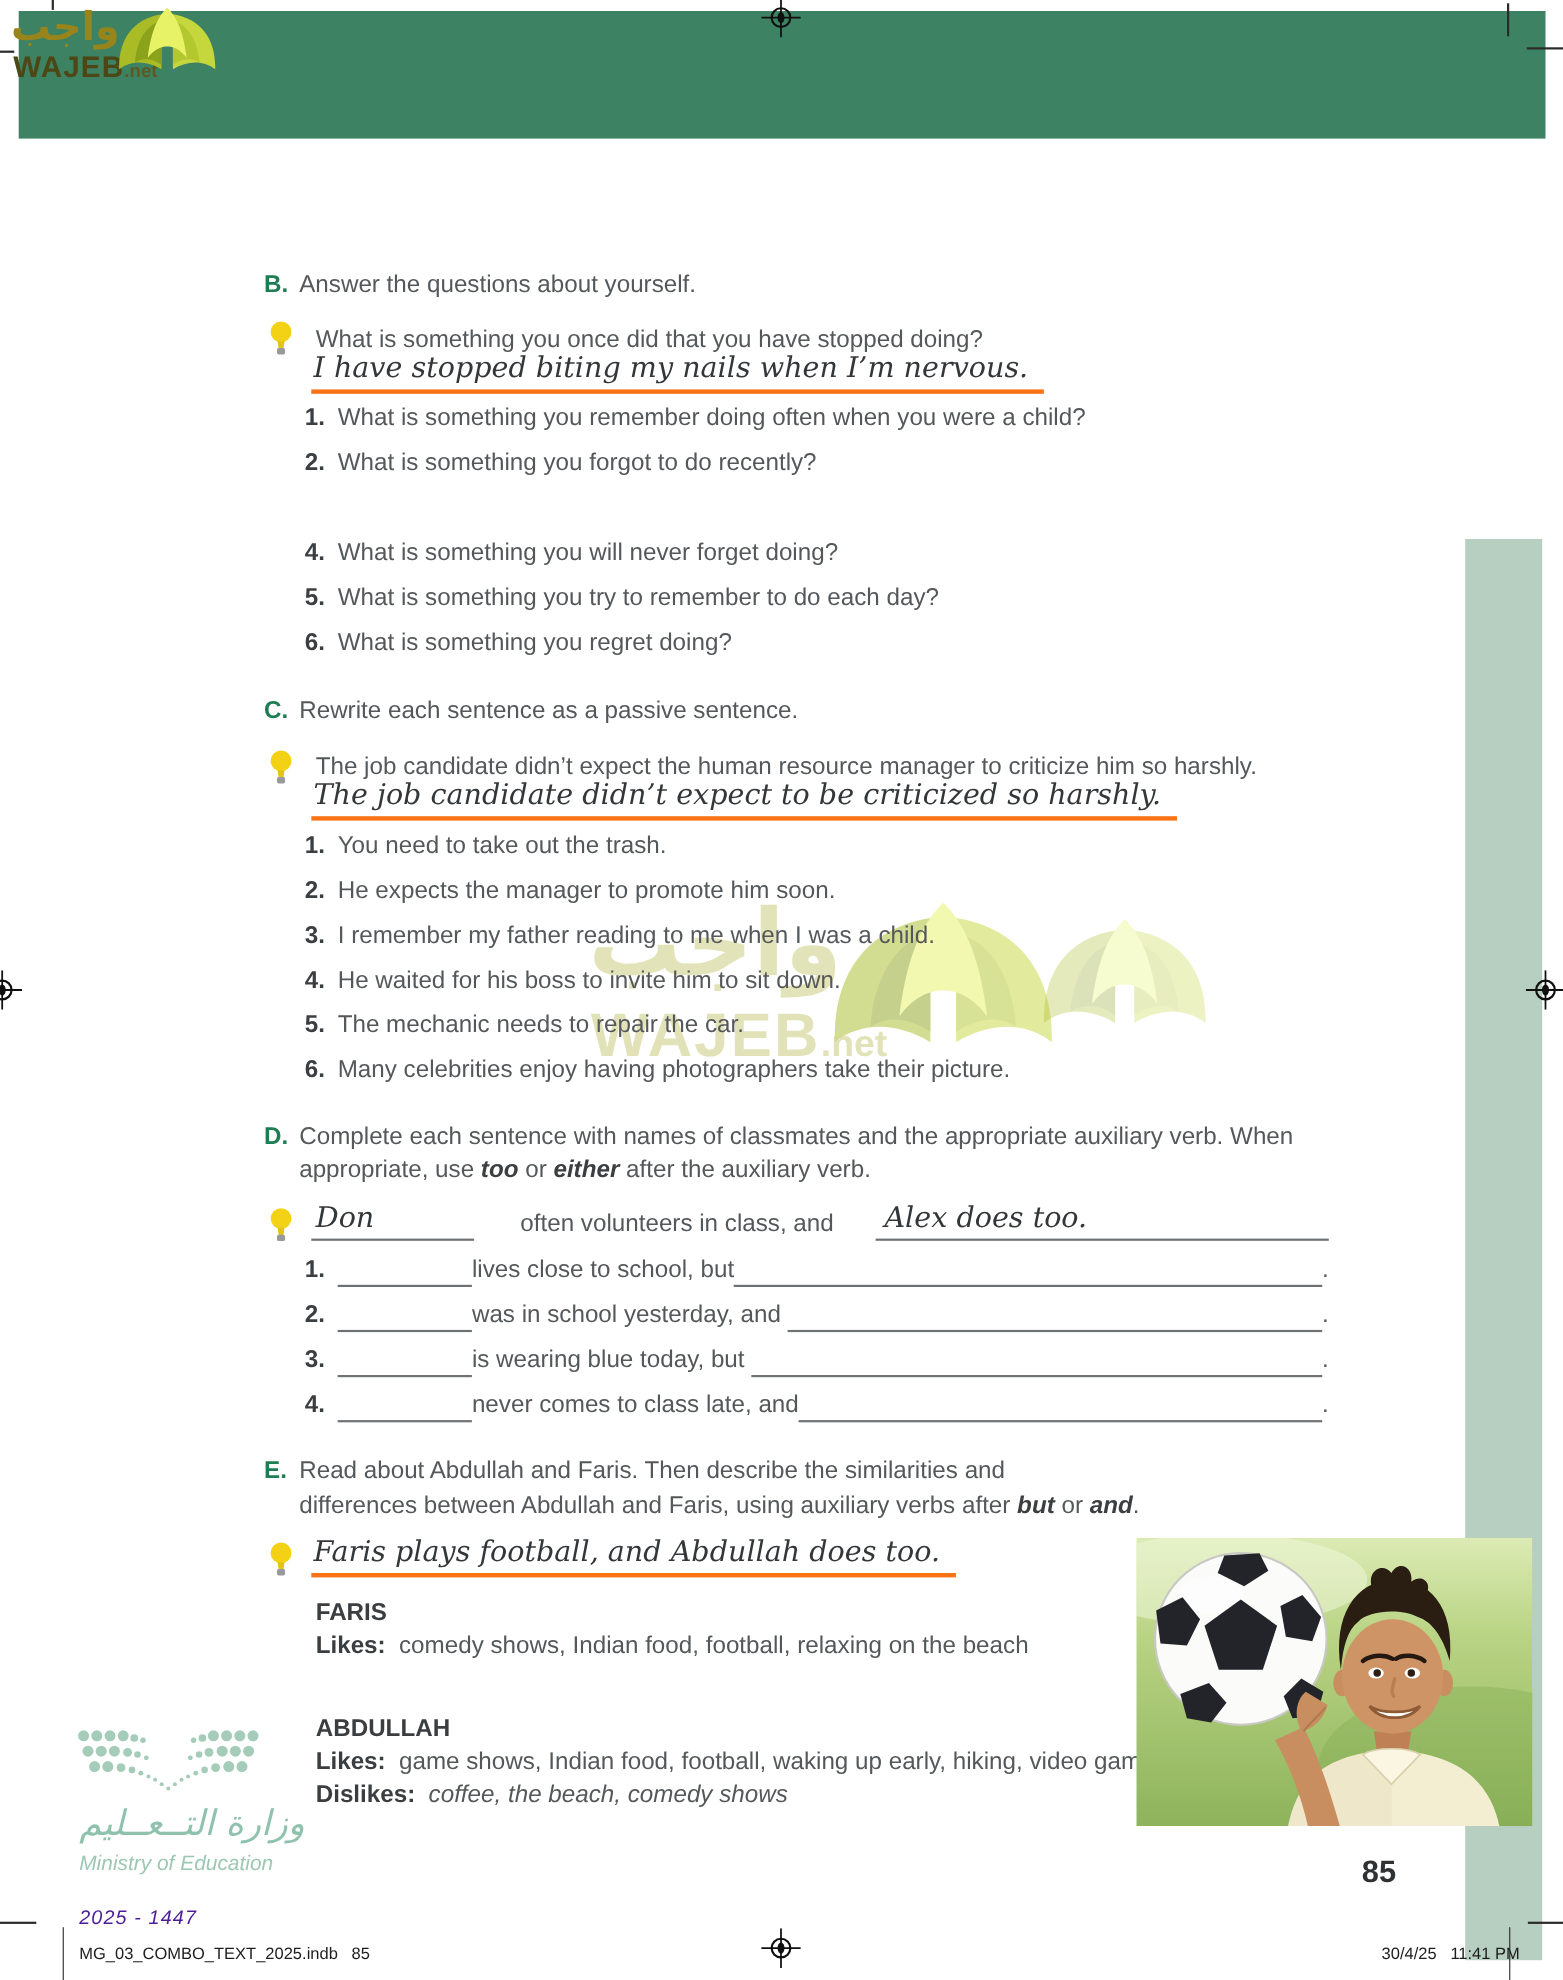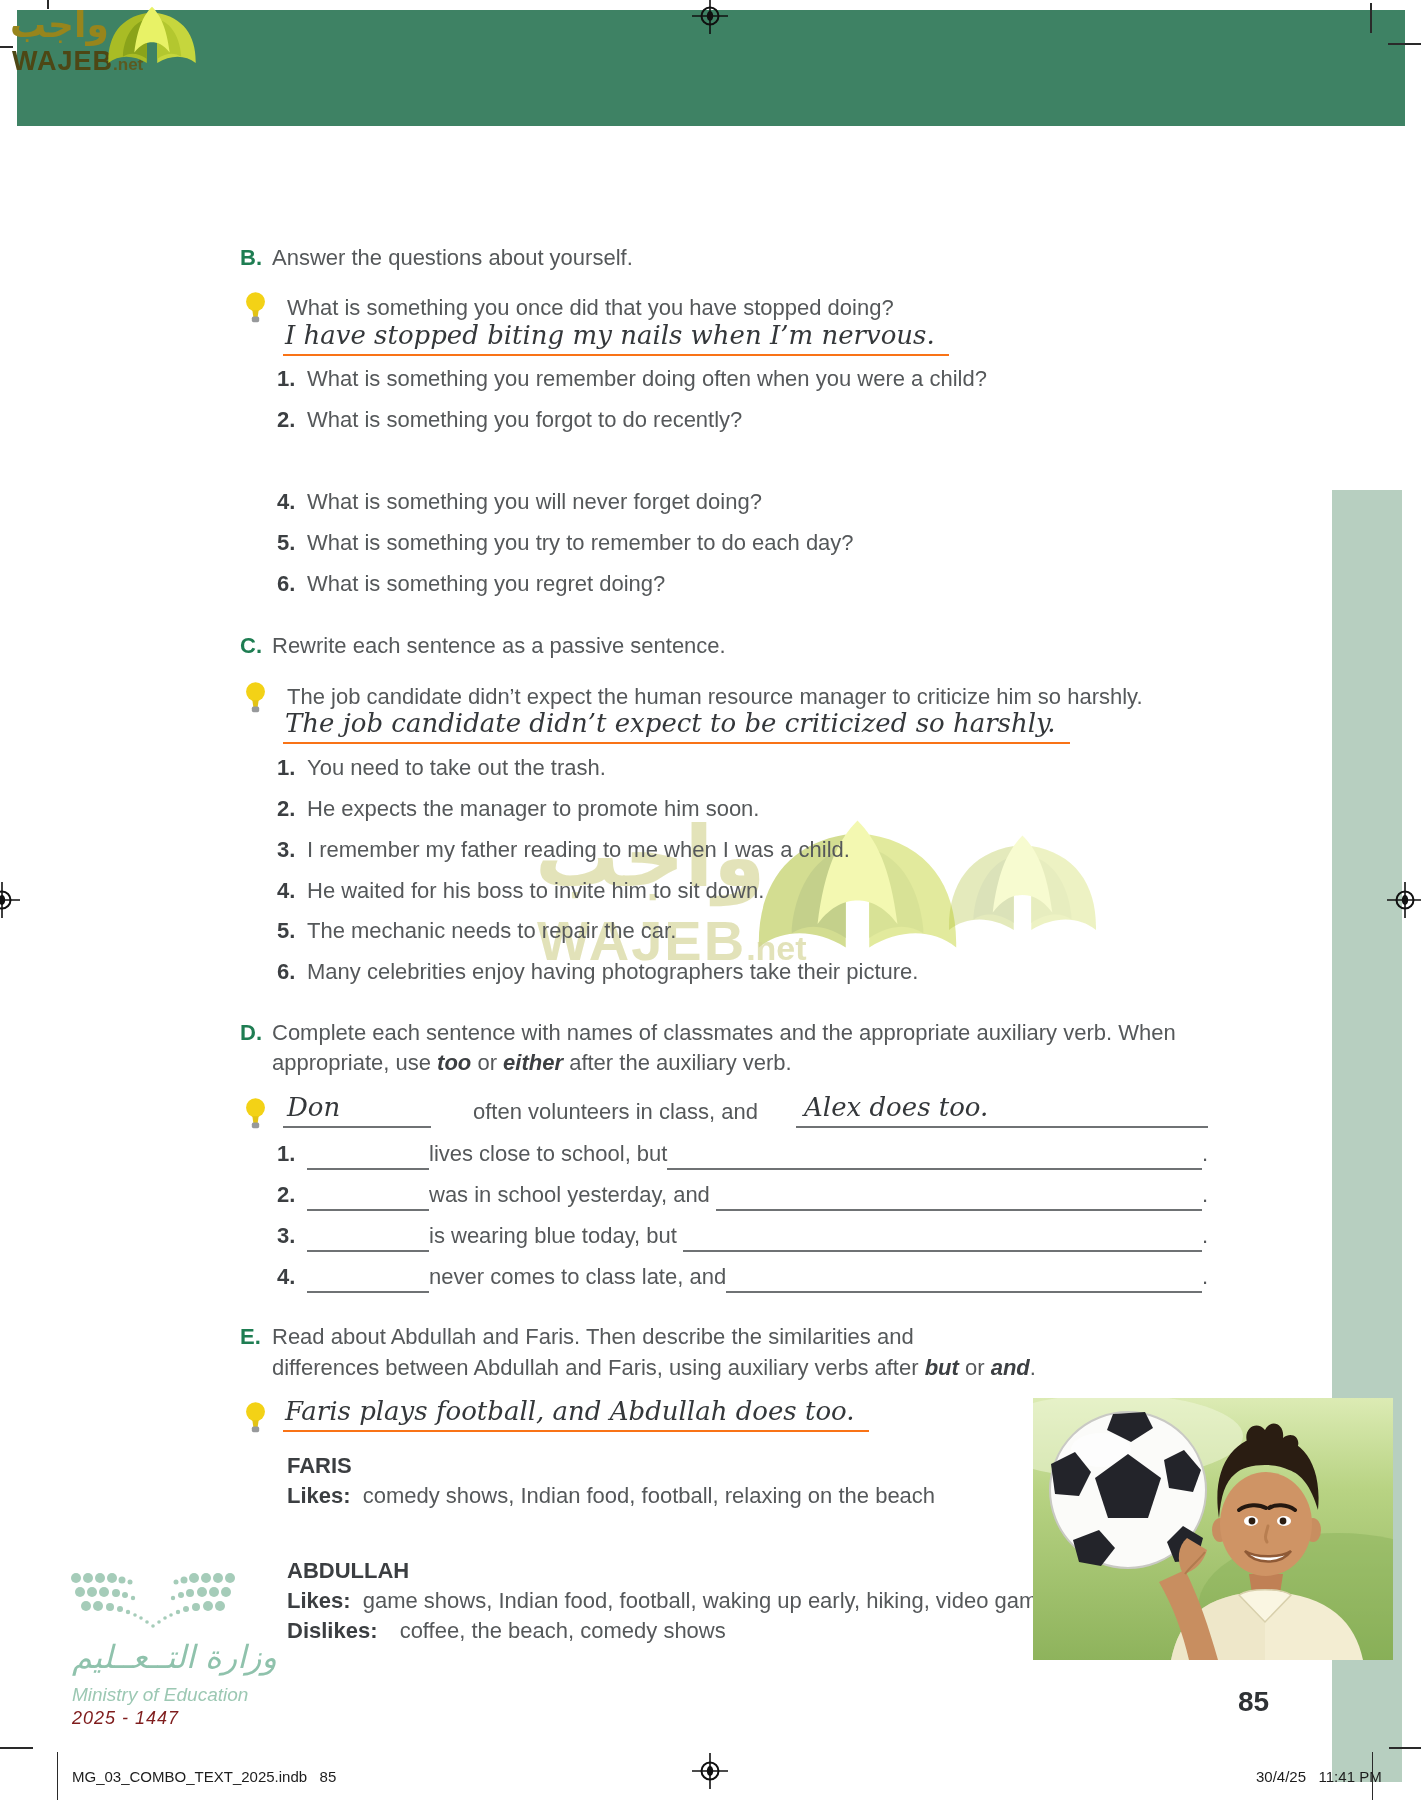--- a/index.html
+++ b/index.html
@@ -5,40 +5,40 @@
   html,body{margin:0;padding:0;background:#fff;}
   .page{position:relative;width:1421px;height:1800px;background:#ffffff;overflow:hidden;
         font-family:"Liberation Sans",sans-serif;color:#55585a;}
   .abs{position:absolute;}
   .band{background:#3e8264;}
   .sage{background:#b7cfc0;}
   .body-text{font-size:22px;line-height:28px;color:#55585a;}
   .sec-letter{color:#1e7d52;font-weight:bold;font-size:22px;display:inline-block;width:32px;}
   .item-num{font-weight:bold;color:#3c3f42;display:inline-block;width:30px;font-size:22px;}
   .hand{font-family:"DejaVu Serif",serif;font-style:italic;font-size:26px;color:#34373a;}
-  .hand-underline{display:inline-block;border-bottom:2px solid #f97316;padding:0 14px 4px 2px;}
+  .hand-underline{display:inline-block;border-bottom:4px solid #f97316;padding:0 14px 4px 2px;}
   .boldital{font-weight:bold;font-style:italic;color:#3c3f42;}
   .drow{display:flex;align-items:flex-end;}
   .dblank{border-bottom:2px solid #6f7274;height:34px;}
   .dtext{font-size:22px;line-height:32px;white-space:pre;}
   .dperiod{font-size:22px;line-height:32px;}
   .profile-name{font-weight:bold;font-size:22px;color:#3b3e41;}
   .profile-label{font-weight:bold;color:#3b3e41;}
   .profile-line{font-size:22px;color:#55585a;}
   .arabic{font-family:"DejaVu Sans",sans-serif;}
   .brand-arabic{font-size:36px;font-weight:bold;color:#97851c;}
   .brand-latin{font-size:27px;font-weight:bold;color:#4d4715;letter-spacing:1px;}
   .brand-suffix{font-size:17px;font-weight:bold;color:#5c5a20;}
   .wm{pointer-events:none;}
   .wm-arabic{font-size:84px;font-weight:bold;color:#d2d28c;opacity:.6;}
   .wm-latin{font-size:56px;font-weight:bold;color:#d4d494;opacity:.65;letter-spacing:2px;}
   .wm-suffix{font-size:34px;font-weight:bold;color:#d4d494;}
   .ministry-arabic{font-size:32px;color:#8fc2ac;}
   .ministry-en{font-size:19px;color:#9cc8b3;}
-  .ministry-years{font-size:18px;color:#7f1d1d;letter-spacing:1px;}
+  .ministry-years{font-size:18px;color:#4c1d95;letter-spacing:1px;margin-top:25px;}
   .pagenum{font-size:28px;font-weight:bold;color:#2f3235;}
   .footer-text{font-size:15px;color:#1d1d1d;white-space:pre;}
   .cropline{background:#2a2a2a;}
 </style>
 </head>
 <body>
 
 <svg width="0" height="0" style="position:absolute">
   <symbol id="sym-book" viewBox="0 0 100 72">
     <path d="M8,58 C8,34 20,16 45,12 L45,60 C32,52 18,52 8,60 Z" fill="#a9bc25"></path>
@@ -216,21 +216,21 @@
     <span class="profile-label">Likes:</span>
     <span style="margin-left:6px;">comedy shows, Indian food, football, relaxing on the beach</span>
   </div>
   <div class="abs profile-name" style="left:287px;top:1558px;">ABDULLAH</div>
   <div class="abs profile-line" style="left:287px;top:1588px;">
     <span class="profile-label">Likes:</span>
     <span style="margin-left:6px;">game shows, Indian food, football, waking up early, hiking, video games</span>
   </div>
   <div class="abs profile-line" style="left:287px;top:1618px;">
     <span class="profile-label">Dislikes:</span>
-    <span style="margin-left:16px;">coffee, the beach, comedy shows</span>
+    <span style="margin-left:6px;font-style:italic;">coffee, the beach, comedy shows</span>
   </div>
 
   <div class="abs" style="left:1033px;top:1398px;width:360px;height:262px;">
     <svg width="360" height="262" viewBox="0 0 360 262">
       <defs>
         <linearGradient id="grass" x1="0" y1="0" x2="0" y2="1">
           <stop offset="0" stop-color="#dcebb4"></stop>
             <stop offset="0.35" stop-color="#b8d383"></stop>
             <stop offset="1" stop-color="#8eb35c"></stop>
         </linearGradient>

